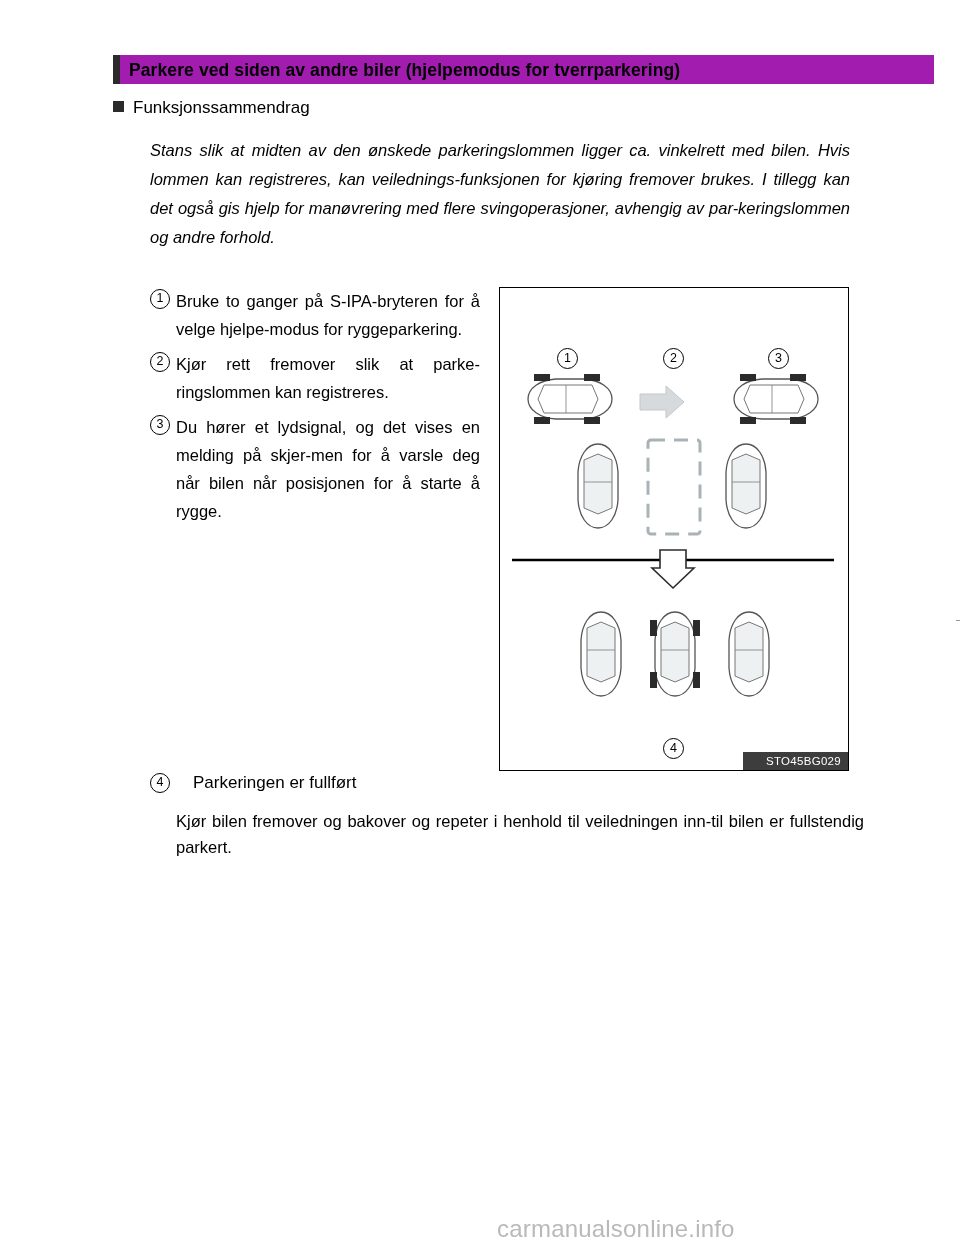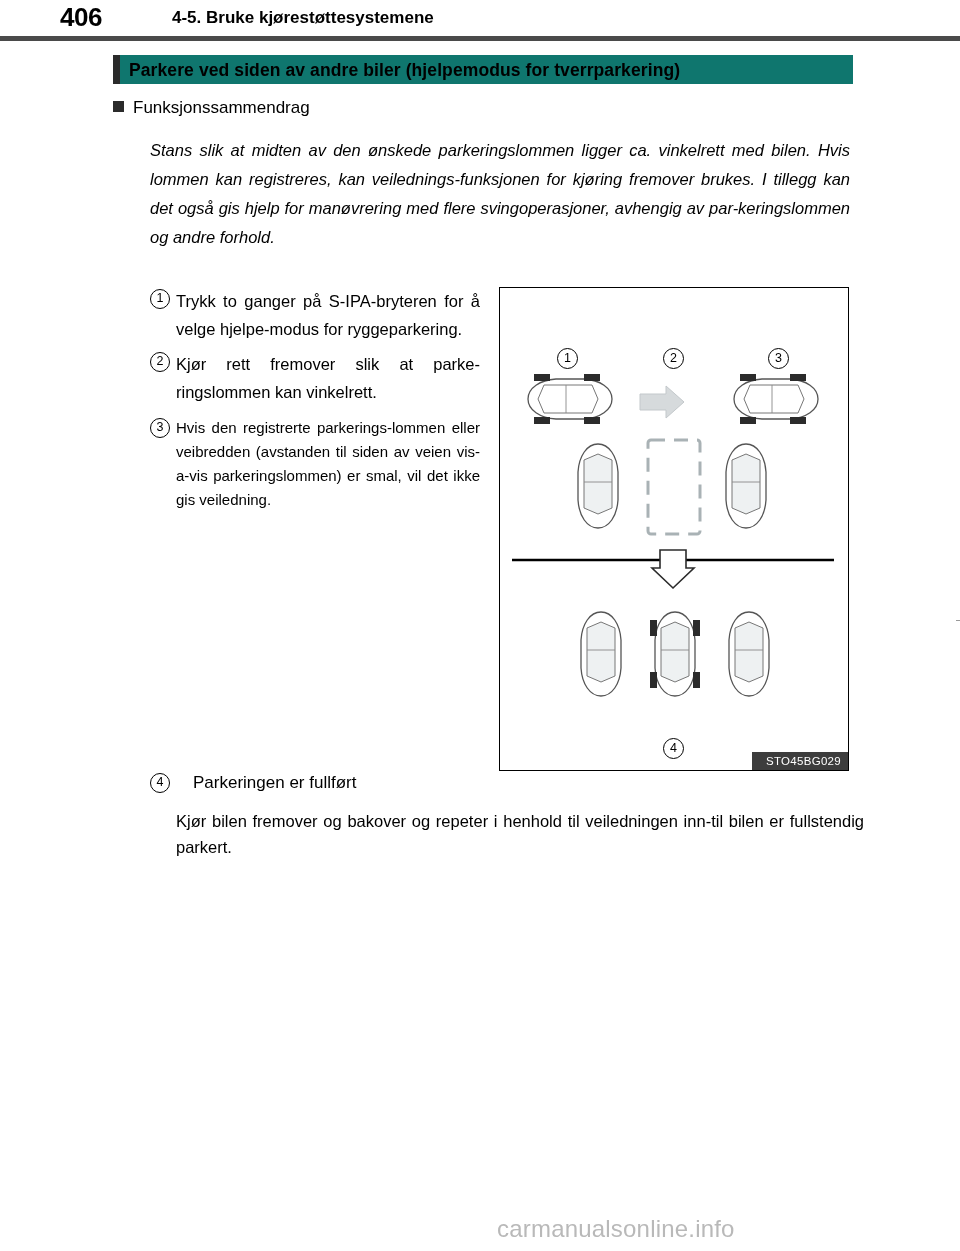--- a/index.html
+++ b/index.html
@@ -49,23 +49,23 @@
     top: 36px;
     width: 960px;
     height: 5px;
     background: #4a4a4a;
   }
   
   .section-bar {
     position: absolute;
     left: 113px;
     top: 55px;
-    width: 740px;
+    width: 821px;
     height: 29px;
-    background: #0f766e;
+    background: #a21caf;
   }
   .section-bar .accent {
     position: absolute;
     left: 0;
     top: 0;
     width: 7px;
     height: 29px;
     background: #2b2b2b;
   }
   .section-bar .label {
@@ -173,21 +173,21 @@
     border: 1.4px solid #000;
     background: #fff;
   }
   .fig-code {
     position: absolute;
     right: 0px;
     bottom: 0px;
     background: #3d3d3d;
     color: #fff;
     font-size: 11.5px;
-    padding: 3px 7px 3px 14px;
+    padding: 3px 7px 3px 23px;
     letter-spacing: 0.3px;
   }
   .fig-label {
     position: absolute;
     width: 19px;
     height: 19px;
     border: 1.4px solid #000;
     border-radius: 50%;
     font-size: 12.5px;
     line-height: 18px;
@@ -211,52 +211,47 @@
     width: 4px;
     height: 1px;
     background: #999;
   }
 </style>
 </head>
 <body>
 
 <div class="page">
 
-  <div class="header">
-    <div class="page-number">406</div>
-    <div class="header-title">4-5. Bruke kjørestøttesystemene</div>
-    <div class="header-rule"></div>
-  </div>
 
   <div class="section-bar">
     <div class="accent"></div>
     <div class="label">Parkere ved siden av andre biler (hjelpemodus for tverrparkering)</div>
   </div>
 
   <div class="subhead">
     <span class="bullet"></span><span>Funksjonssammendrag</span>
   </div>
 
   <div class="intro">Stans slik at midten av den ønskede parkeringslommen ligger ca. vinkelrett med bilen. Hvis lommen kan registreres, kan veilednings-funksjonen for kjøring fremover brukes. I tillegg kan det også gis hjelp for manøvrering med flere svingoperasjoner, avhengig av par-keringslommen og andre forhold.</div>
 
   <div class="steps">
 
     <div class="step">
       <div class="circ">1</div>
-      <div class="step-text">Trykk to ganger på S-IPA-bryteren for å velge hjelpe-modus for ryggeparkering.</div>
+      <div class="step-text">Bruke to ganger på S-IPA-bryteren for å velge hjelpe-modus for ryggeparkering.</div>
     </div>
 
     <div class="step">
       <div class="circ">2</div>
-      <div class="step-text">Kjør rett fremover slik at parke-ringslommen kan vinkelrett.</div>
+      <div class="step-text">Kjør rett fremover slik at parke-ringslommen kan registreres.</div>
     </div>
 
     <div class="step">
       <div class="circ">3</div>
-      <div class="note">Hvis den registrerte parkerings-lommen eller veibredden (avstanden til siden av veien vis-a-vis parkeringslommen) er smal, vil det ikke gis veiledning.</div>
+      <div class="step-text">Du hører et lydsignal, og det vises en melding på skjer-men for å varsle deg når bilen når posisjonen for å starte å rygge.</div>
     </div>
 
   </div>
 
   <div class="step4">
     <div class="step">
       <div class="circ">4</div>
       <div class="step-text">Parkeringen er fullført</div>
       <div class="note">Kjør bilen fremover og bakover og repeter i henhold til veiledningen inn-til bilen er fullstendig parkert.</div>
     </div>

